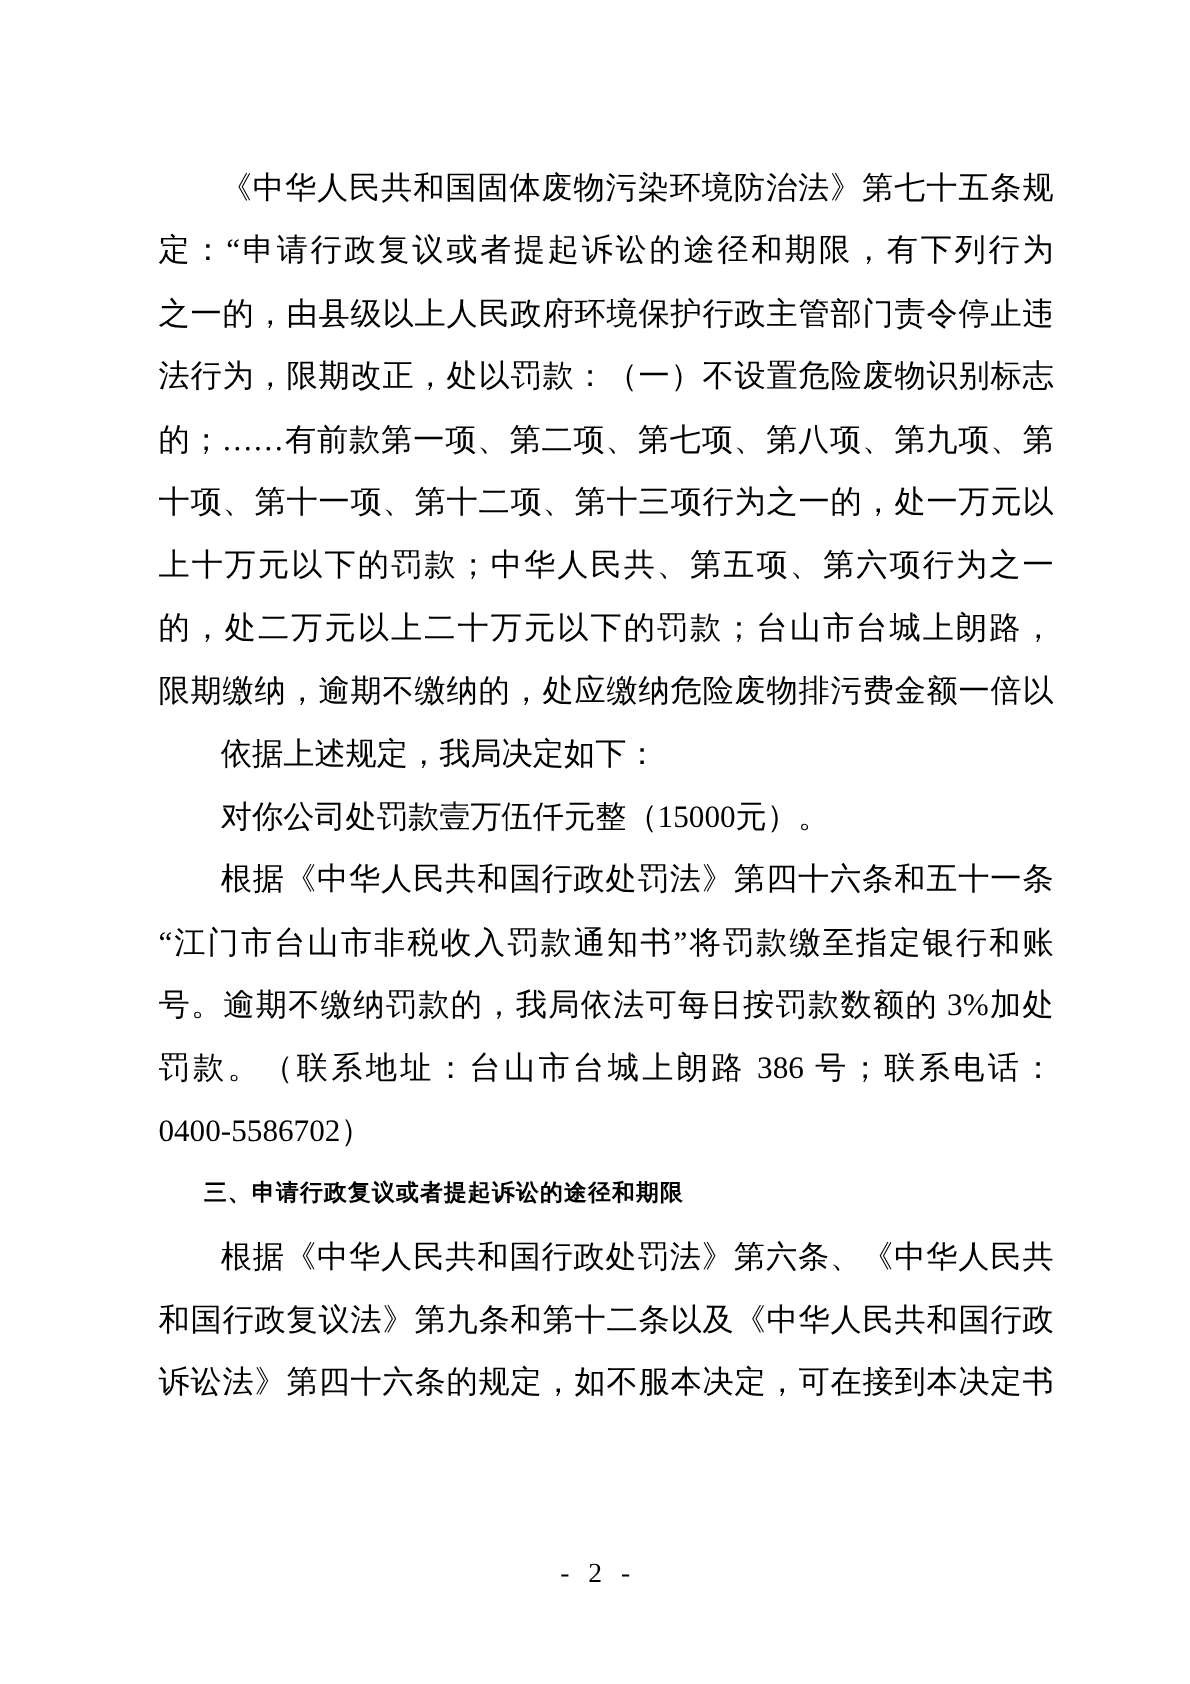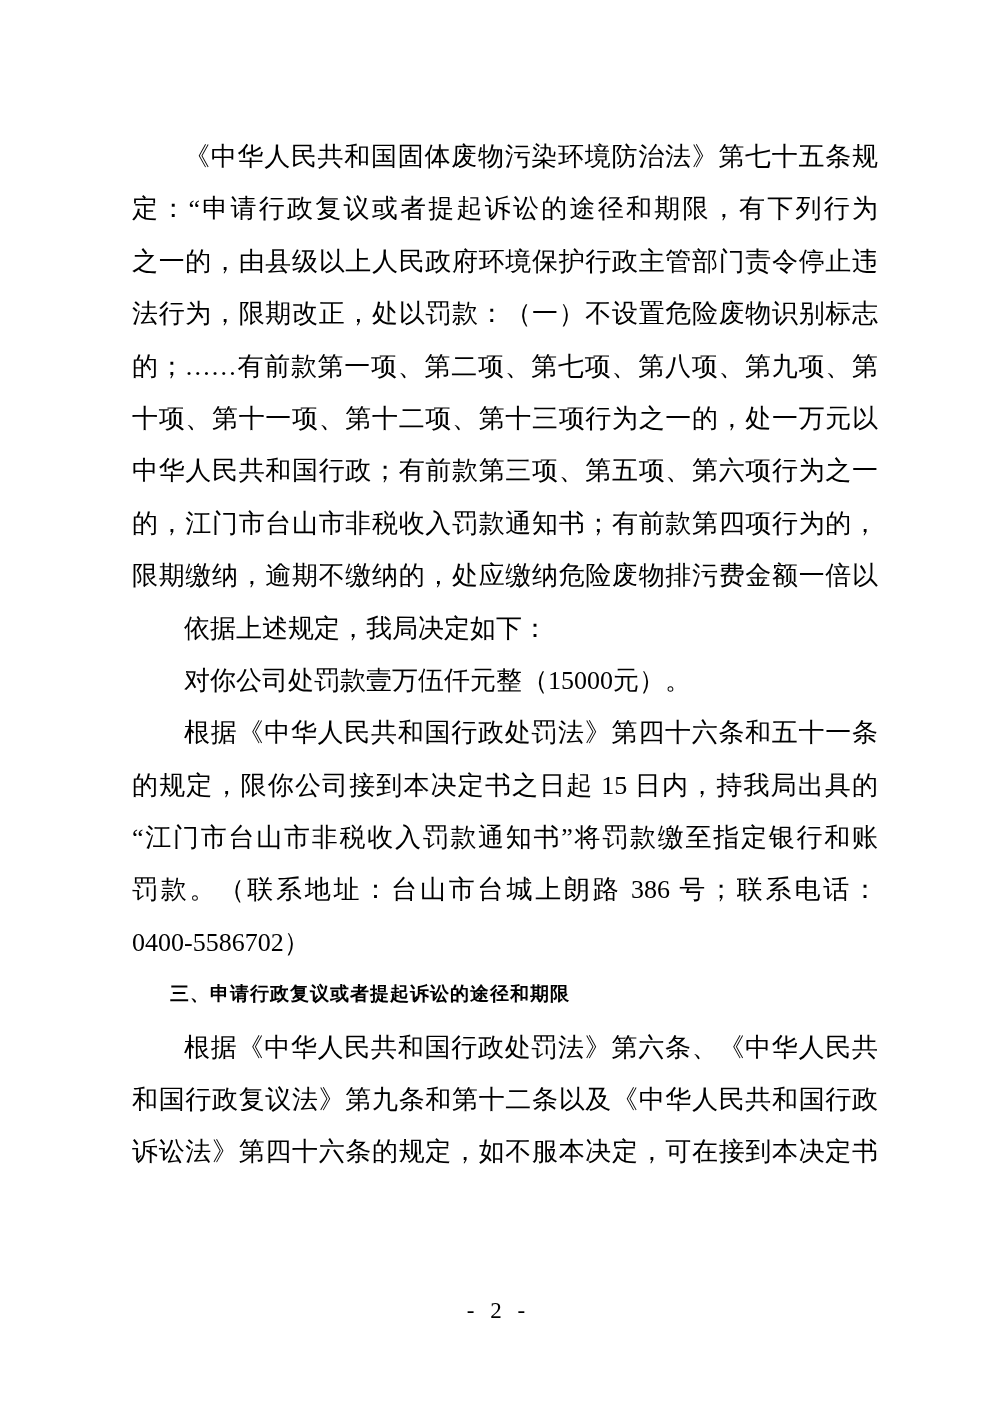--- a/index.html
+++ b/index.html
@@ -60,30 +60,30 @@
 
 <div class="page">
   <div class="content">
 
     <p class="line full indent">《中华人民共和国固体废物污染环境防治法》第七十五条规</p>
     <p class="line full">定：“申请行政复议或者提起诉讼的途径和期限，有下列行为</p>
     <p class="line full">之一的，由县级以上人民政府环境保护行政主管部门责令停止违</p>
     <p class="line full">法行为，限期改正，处以罚款：（一）不设置危险废物识别标志</p>
     <p class="line full">的；……有前款第一项、第二项、第七项、第八项、第九项、第</p>
     <p class="line full">十项、第十一项、第十二项、第十三项行为之一的，处一万元以</p>
-    <p class="line full">中华人民共和国行政；有前款第三项、第五项、第六项行为之一</p>
-    <p class="line full">的，江门市台山市非税收入罚款通知书；有前款第四项行为的，</p>
+    <p class="line full">上十万元以下的罚款；中华人民共、第五项、第六项行为之一</p>
+    <p class="line full">的，处二万元以上二十万元以下的罚款；台山市台城上朗路，</p>
     <p class="line full">限期缴纳，逾期不缴纳的，处应缴纳危险废物排污费金额一倍以</p>
 
     <p class="line end indent">依据上述规定，我局决定如下：</p>
     <p class="line end indent">对你公司处罚款壹万伍仟元整（15000元）。</p>
 
     <p class="line full indent">根据《中华人民共和国行政处罚法》第四十六条和五十一条</p>
-    <p class="line full">的规定，限你公司接到本决定书之日起 15 日内，持我局出具的</p>
     <p class="line full">“江门市台山市非税收入罚款通知书”将罚款缴至指定银行和账</p>
+    <p class="line full">号。逾期不缴纳罚款的，我局依法可每日按罚款数额的 3%加处</p>
     <p class="line full">罚款。（联系地址：台山市台城上朗路 386 号；联系电话：</p>
     <p class="line end">0400-5586702）</p>
 
     <h2 class="line heading end indent">三、申请行政复议或者提起诉讼的途径和期限</h2>
 
     <p class="line full indent">根据《中华人民共和国行政处罚法》第六条、《中华人民共</p>
     <p class="line full">和国行政复议法》第九条和第十二条以及《中华人民共和国行政</p>
     <p class="line full">诉讼法》第四十六条的规定，如不服本决定，可在接到本决定书</p>
 
   </div>

